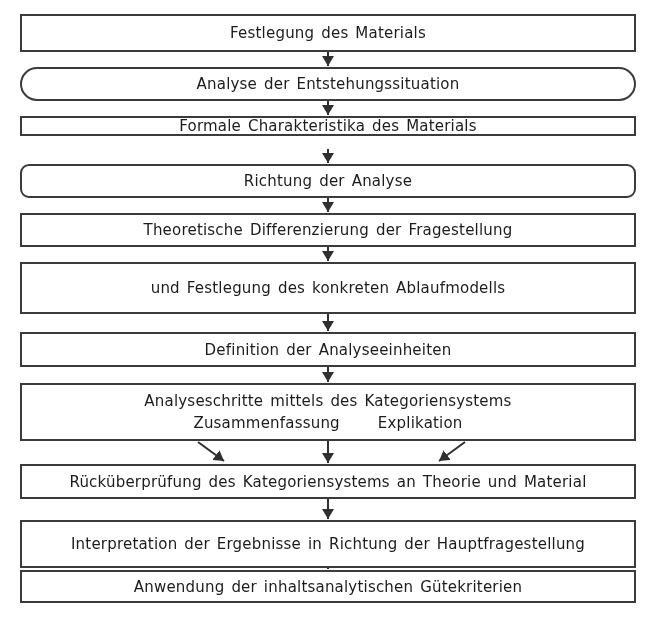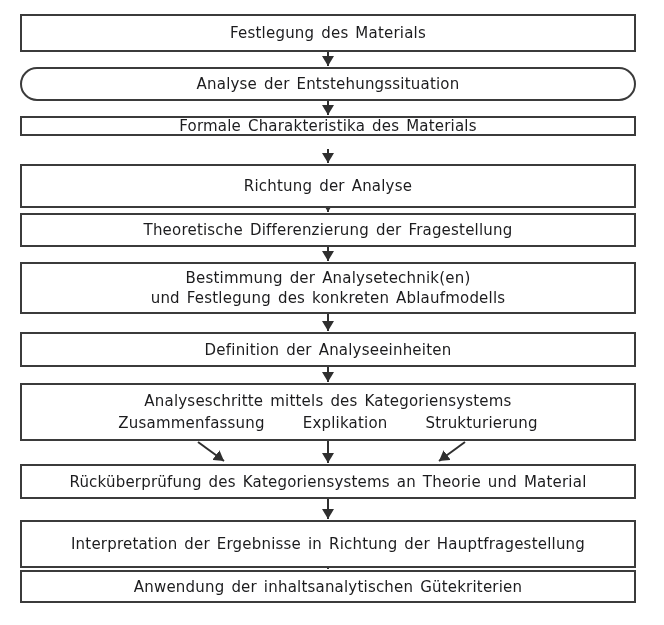--- a/index.html
+++ b/index.html
@@ -32,21 +32,21 @@
     text-align: center;
     font-size: 15px;
     letter-spacing: 0.2px;
     word-spacing: 2px;
     line-height: 20px;
     white-space: nowrap;
   }
   .b1  { top: 14px;  height: 38px; }
   .b2  { top: 67px;  height: 34px; border-radius: 17px; }
   .b3  { top: 116px; height: 20px; }
-  .b4  { top: 164px; height: 44px; }
+  .b4  { top: 164px; height: 34px; border-radius: 9px; }
   .b5  { top: 213px; height: 34px; }
   .b6  { top: 262px; height: 52px; }
   .b7  { top: 332px; height: 35px; }
   .b8  { top: 383px; height: 58px; row-gap: 2px; }
   .b9  { top: 464px; height: 35px; }
   .b10 { top: 520px; height: 48px; }
   .b11 { top: 570px; height: 33px; }
   .tech-row {
     display: flex;
     justify-content: center;
@@ -94,34 +94,32 @@
 
   <div class="box b4">
     <span>Richtung der Analyse</span>
   </div>
 
   <div class="box b5">
     <span>Theoretische Differenzierung der Fragestellung</span>
   </div>
 
   <div class="box b6">
-    <span>Bestimmung der Analysetechnik(en)</span>
     <span>und Festlegung des konkreten Ablaufmodells</span>
   </div>
 
   <div class="box b7">
     <span>Definition der Analyseeinheiten</span>
   </div>
 
   <div class="box b8">
     <span>Analyseschritte mittels des Kategoriensystems</span>
     <div class="tech-row">
       <span>Zusammenfassung</span>
       <span>Explikation</span>
-      <span>Strukturierung</span>
     </div>
   </div>
 
   <div class="box b9">
     <span>Rücküberprüfung des Kategoriensystems an Theorie und Material</span>
   </div>
 
   <div class="box b10">
     <span>Interpretation der Ergebnisse in Richtung der Hauptfragestellung</span>
   </div>

